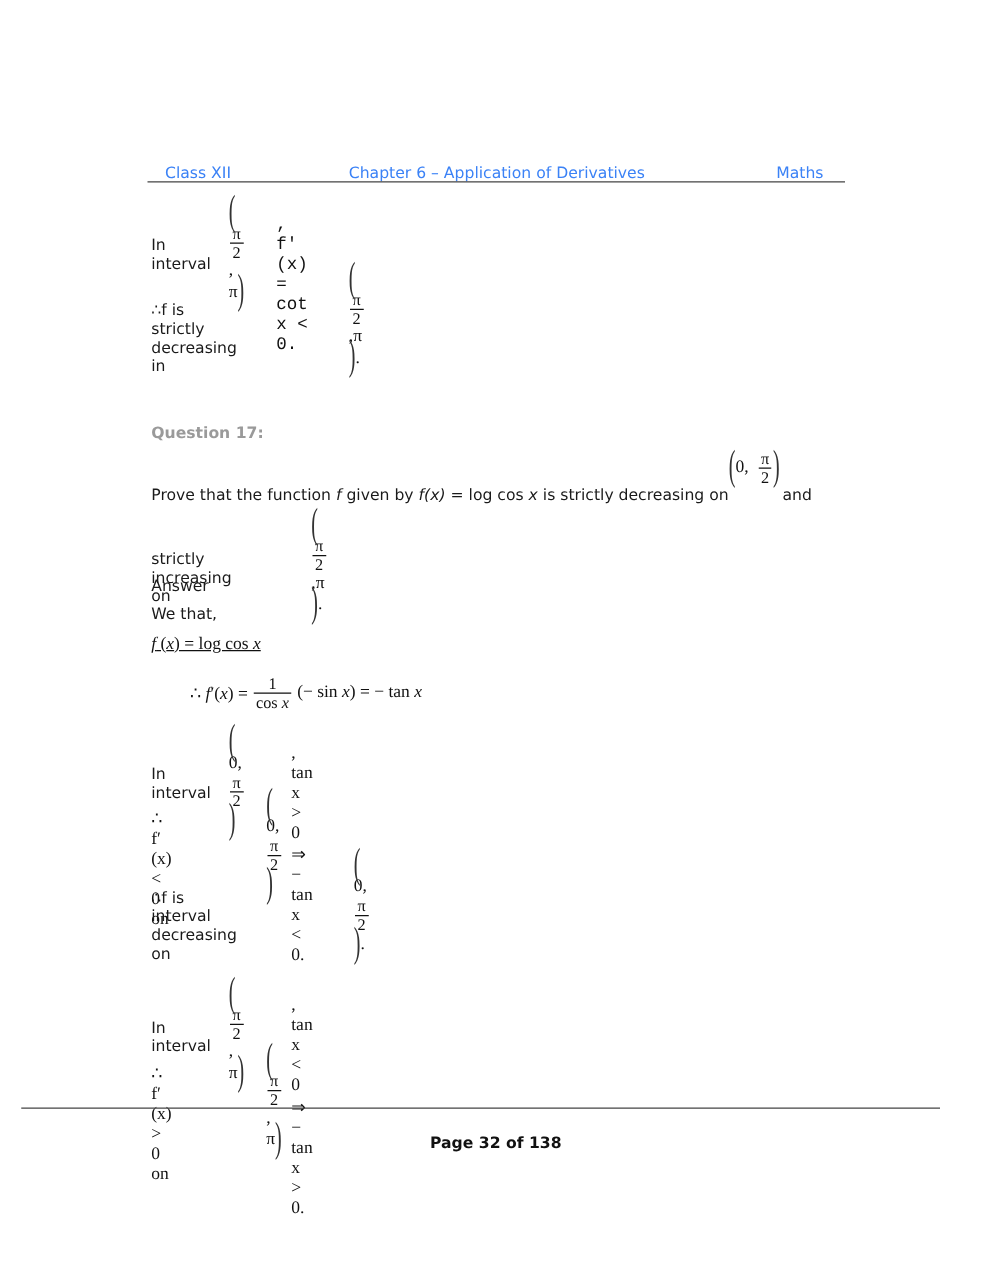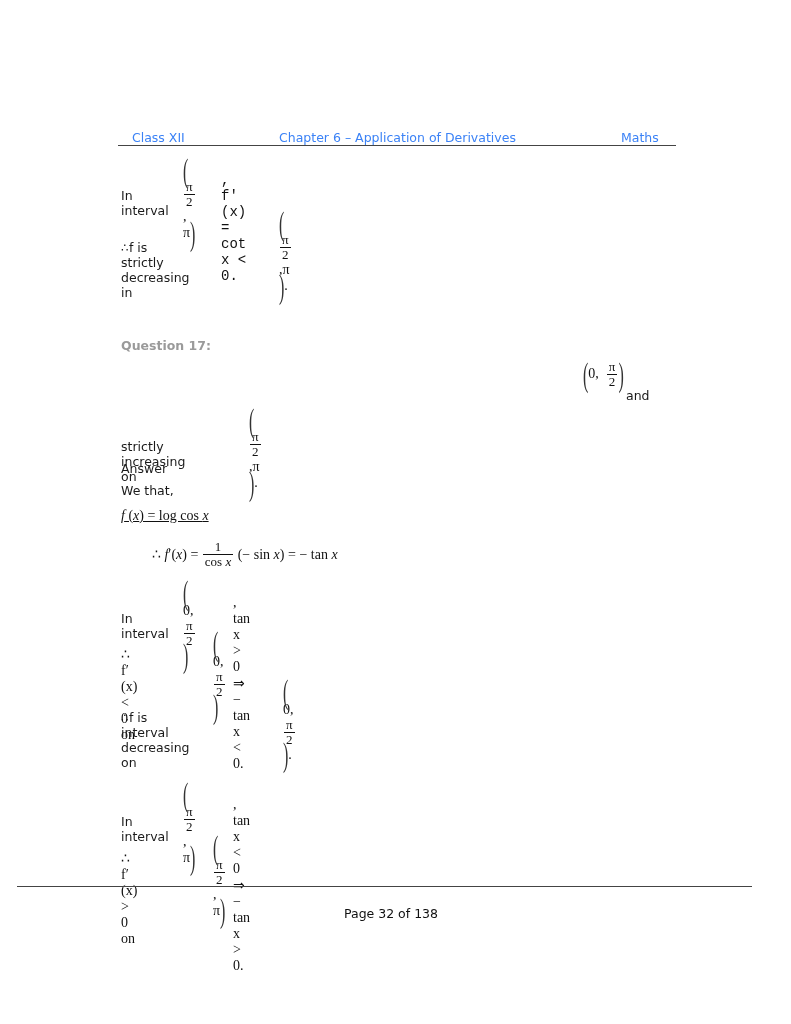--- a/index.html
+++ b/index.html
@@ -4,21 +4,21 @@
 <style>
   html, body { margin:0; padding:0; background:#ffffff; }
   body { width:791px; height:1024px; position:relative; overflow:hidden;
          font-family:"DejaVu Sans", sans-serif; color:#1a1a1a; }
   .abs { position:absolute; white-space:nowrap; }
   .hdr { font-size:12.5px; color:#3b82f6; }
   .hdr-rule { position:absolute; left:118px; top:145px; width:558px; height:1px; background:#444; }
   .foot-rule { position:absolute; left:17px; top:886px; width:735px; height:1px; background:#444; }
   .txt { font-size:12.5px; color:#1a1a1a; }
   .qtitle { font-size:12.5px; font-weight:bold; color:#9a9a9a; }
-  .pageno { font-size:12.5px; font-weight:normal; color:#111; }
+  .pageno { font-size:12.5px; font-weight:bold; color:#111; }
   .m { font-family:"Liberation Serif", serif; font-size:14px; color:#111; }
   .mi { font-style:italic; }
   .frac { display:inline-block; vertical-align:middle; text-align:center; font-family:"Liberation Serif", serif; font-size:13px; line-height:14px; margin:0 1px; }
   .frac .num { display:block; border-bottom:1px solid #111; padding:0 2px; }
   .frac .den { display:block; padding:0 2px; }
   .paren { font-family:"Liberation Serif", serif; font-weight:100; color:#333; display:inline-block; vertical-align:middle; transform:scaleY(2.1); font-size:16px; }
   .row { position:absolute; left:121px; }
 </style>
 </head>
 <body>
@@ -39,20 +39,23 @@
 <div class="row" style="top:215px; height:40px;">
   <span class="txt" style="position:absolute; left:0; top:25px;">∴f is strictly decreasing in</span>
   <span class="m" style="position:absolute; left:158px; top:0px;">
     <span class="paren">(</span><span class="frac"><span class="num">π</span><span class="den">2</span></span>,π<span class="paren">)</span>.
   </span>
 </div>
 
 <div class="abs qtitle" style="left:121px; top:338px;">Question 17:</div>
 
 <div class="row" style="top:360px; height:44px; width:560px;">
+  <span class="txt" style="position:absolute; left:0; top:28px;">
+    <span>Prove that the function </span><i>f</i><span> given by </span><i>f(x)</i><span> = log cos </span><i>x</i><span> is strictly decreasing on</span>
+  </span>
   <span class="m" style="position:absolute; left:462px; top:0px;">
     <span class="paren">(</span>0,&nbsp; <span class="frac"><span class="num">π</span><span class="den">2</span></span><span class="paren">)</span>
   </span>
   <span class="txt" style="position:absolute; left:505px; top:28px;">and</span>
 </div>
 
 <div class="row" style="top:412px; height:42px;">
   <span class="txt" style="position:absolute; left:0; top:27px;">strictly increasing on</span>
   <span class="m" style="position:absolute; left:128px; top:0px;">
     <span class="paren">(</span><span class="frac"><span class="num">π</span><span class="den">2</span></span>,π<span class="paren">)</span>.

